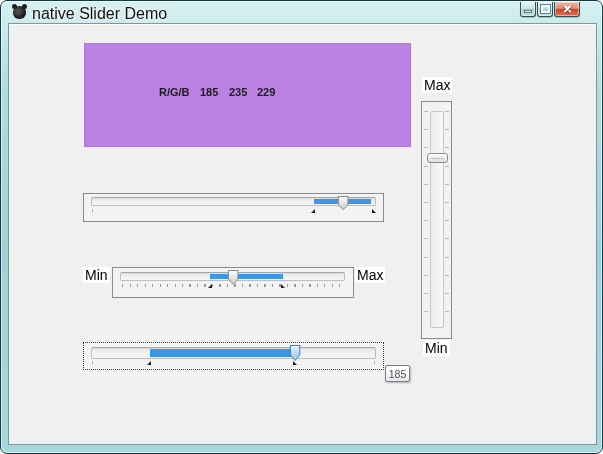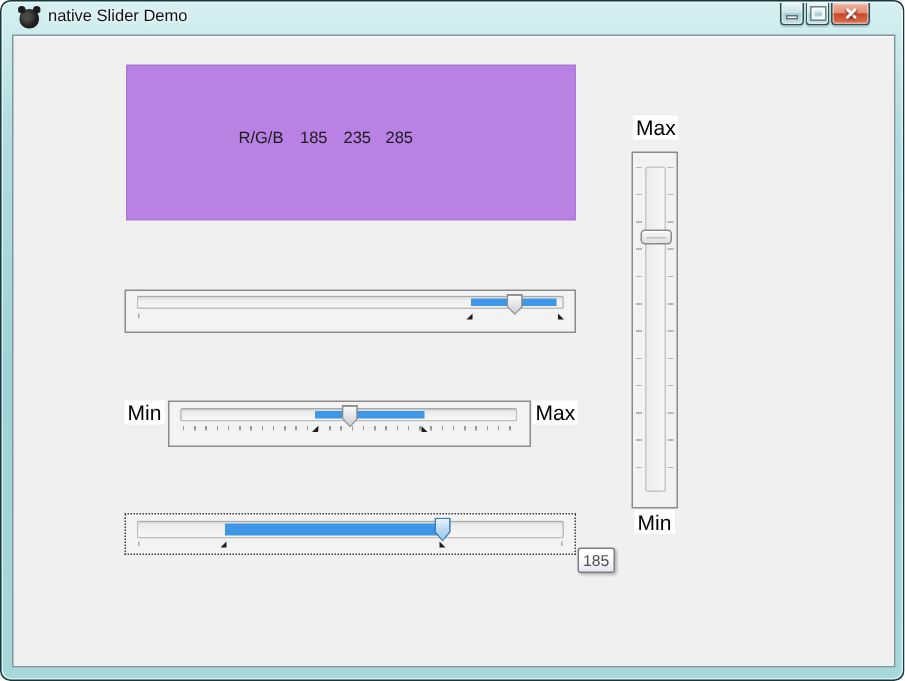--- a/index.html
+++ b/index.html
@@ -18,21 +18,21 @@
     position:absolute; left:12px; top:5px; width:13px; height:13px;
     background:radial-gradient(circle at 38% 40%, #4a4a4a 0 18%, #1d1d1d 60%);
     border-radius:48% 48% 46% 46%;
   }
   .app-icon::before, .app-icon::after {
     content:""; position:absolute; top:-2px; width:5px; height:5px;
     background:#1d1d1d; border-radius:50%;
   }
   .app-icon::before { left:-1px; } .app-icon::after { right:-1px; }
   .title-text {
-    position:absolute; left:31px; top:4px; font-size:11px; color:#121212;
+    position:absolute; left:31px; top:4px; font-size:16px; color:#121212;
     text-shadow:0 0 3px #ffffff, 0 0 6px #ffffff; white-space:nowrap;
   }
   .caption-buttons { position:absolute; left:519px; top:1px; display:flex; gap:1px; }
   .capbtn {
     height:15px; border:1px solid #2c4f54; border-top:none;
     border-radius:0 0 3px 3px; display:flex; align-items:center; justify-content:center;
     box-shadow:inset 0 0 0 1px rgba(255,255,255,0.45), 0 1px 1px rgba(0,0,0,0.2);
     cursor:default;
   }
   .btn-minimize, .btn-maximize { width:16px;
@@ -49,22 +49,22 @@
   .glyph-x::before { transform:rotate(45deg); } .glyph-x::after { transform:rotate(-45deg); }
 
   
   .client {
     position:absolute; left:7px; top:22px; width:589px; height:422px;
     background:#f0f0f0; border:1px solid #7c989b;
     box-shadow:inset 0 1px 0 rgba(255,255,255,0.8);
   }
 
   
-  .swatch { position:absolute; left:75px; top:19px; width:300px; height:104px;
-            border:1px solid rgba(0,0,0,0.06); }
+  .swatch { position:absolute; left:75px; top:19px; width:327px; height:104px;
+            border:1px solid rgba(0,0,0,0.06);font-weight:bold; }
   .swatch-text { position:absolute; top:42px; font-size:11px; color:#1c1c1c; }
   .st-label { left:74px; } .st-r { left:115px; } .st-g { left:144px; } .st-b { left:172px; }
 
   
   .sliderbox { position:absolute; background:#f3f3f3; border:1px solid #8b8b8b; }
   .track {
     position:absolute; left:7px; right:7px;
     background:linear-gradient(#e9e9e9,#f7f7f7);
     border:1px solid #bdbdbd; border-top-color:#a8a8a8; border-radius:2px;
     box-shadow:inset 0 1px 1px rgba(0,0,0,0.07);
@@ -177,21 +177,21 @@
       </div>
     </div>
   </div>
 
   <div class="client">
 
     <div class="swatch" style="background:#b981e3">
       <span class="swatch-text st-label">R/G/B</span>
       <span class="swatch-text st-r">185</span>
       <span class="swatch-text st-g">235</span>
-      <span class="swatch-text st-b">285</span>
+      <span class="swatch-text st-b">229</span>
     </div>
 
     <div class="sliderbox slider-red">
       <div class="track">
         <div class="band" style="left:78.3%;width:20.3%"></div>
       </div>
       <div class="tickrow">
         <span class="endtick left"></span>
         <span class="selmark selmark-start" style="left:77.9%"></span>
         <span class="selmark selmark-end" style="left:99.2%"></span>

